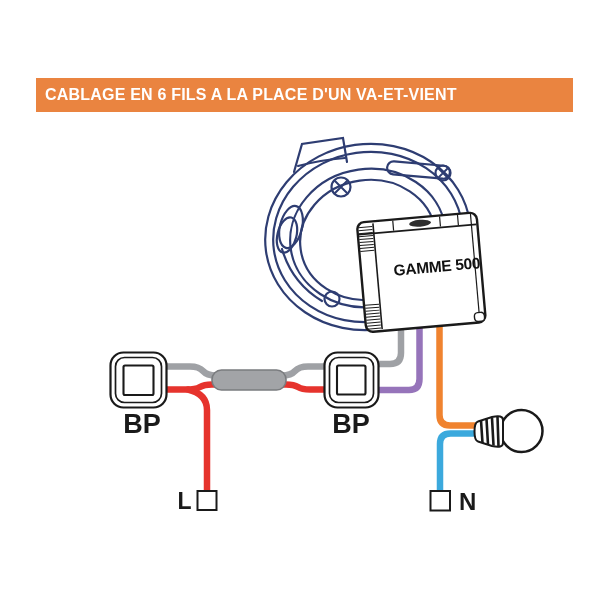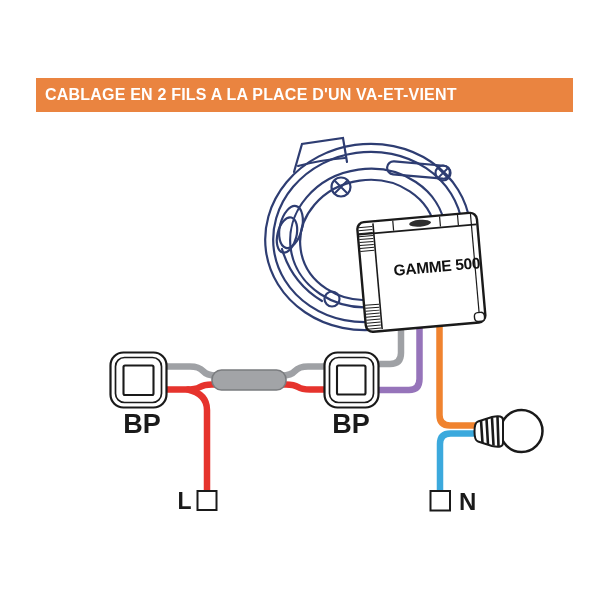--- a/index.html
+++ b/index.html
@@ -19,21 +19,21 @@
   .wire{fill:none;stroke-width:6.5;stroke-linecap:round;stroke-linejoin:round;}
   .boxline{fill:none;stroke-width:2.2;stroke-linecap:round;}
   .ink{stroke:#1A1A1A;}
 </style>
 </head>
 <body>
 
 <div class="page">
 
   <div class="banner">
-    <span>CABLAGE EN 2 FILS A LA PLACE D'UN VA-ET-VIENT</span>
+    <span>CABLAGE EN 6 FILS A LA PLACE D'UN VA-ET-VIENT</span>
   </div>
 
   <svg width="600" height="600" viewBox="0 0 600 600">
 
     <g class="boxline" stroke="#2E3D72">
       <ellipse cx="368" cy="237" rx="103" ry="93" transform="rotate(-8 368 237)"></ellipse>
       <ellipse cx="368" cy="237" rx="95" ry="85" transform="rotate(-8 368 237)"></ellipse>
       <ellipse cx="368" cy="238" rx="78" ry="69" transform="rotate(-8 368 238)"></ellipse>
       <ellipse cx="368" cy="240" rx="68" ry="60" transform="rotate(-8 368 240)"></ellipse>
 

